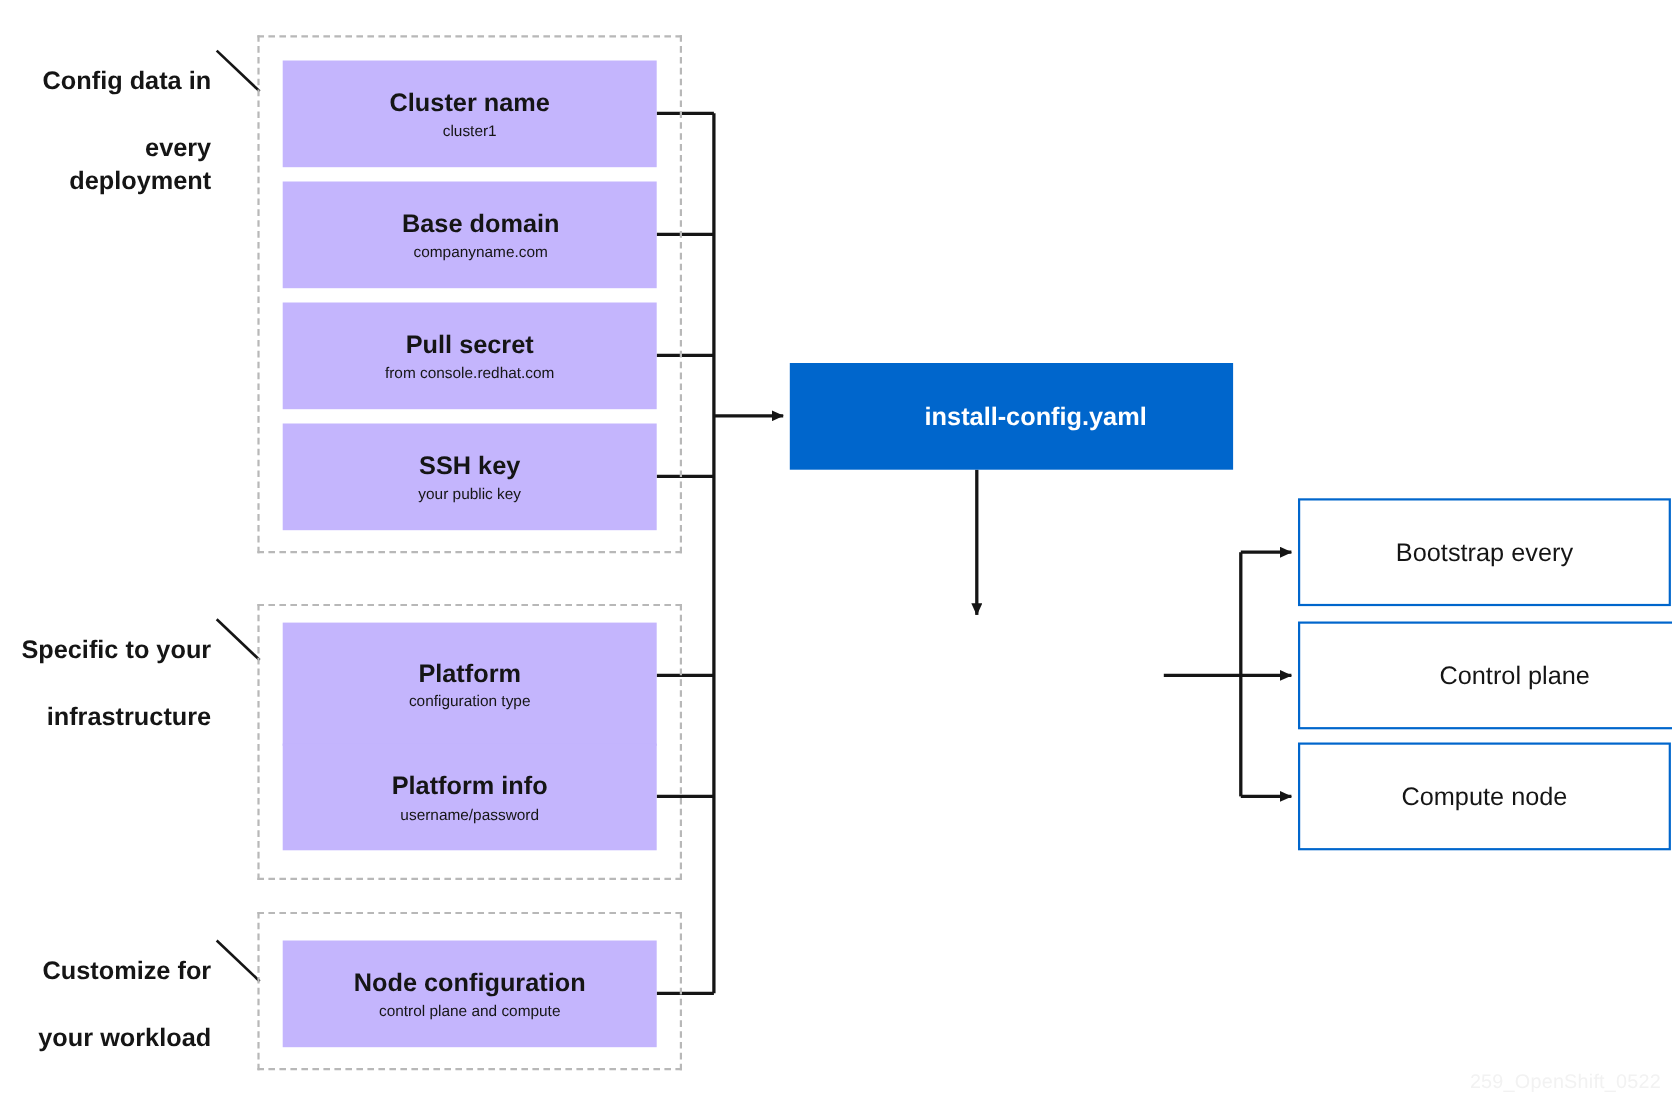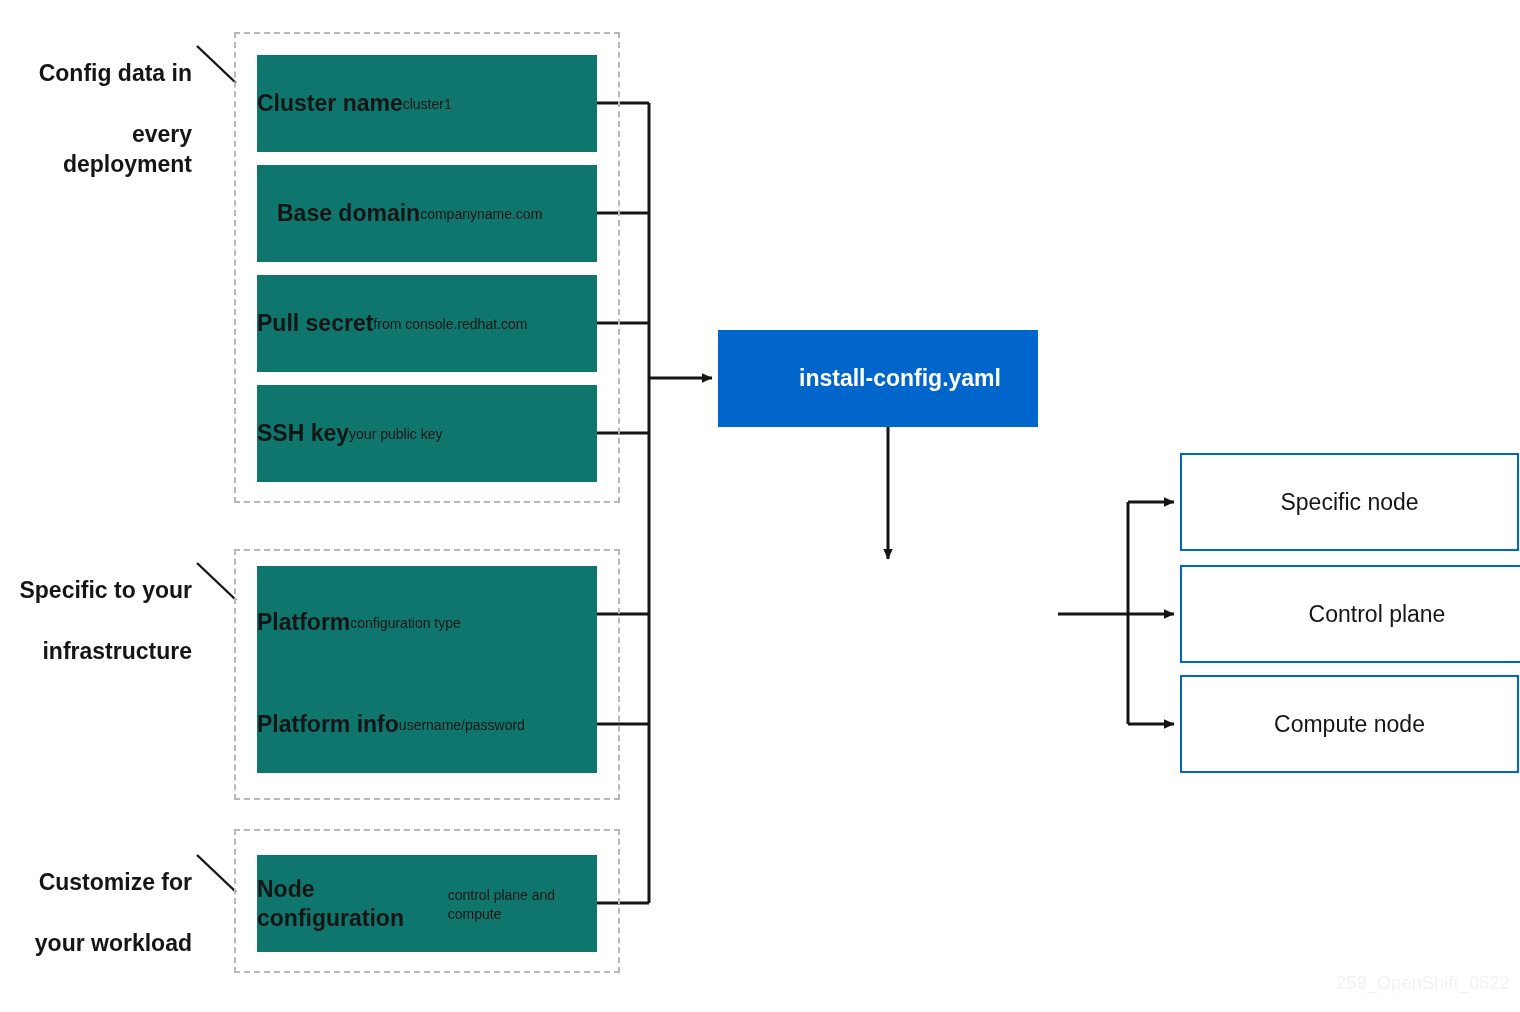--- a/index.html
+++ b/index.html
@@ -42,25 +42,26 @@
     font-size: 23px;
     font-weight: bold;
     line-height: 1.32;
     color: #151515;
     white-space: pre-line;
   }
 
   
   .card {
     position: absolute;
-    background: #0f766e;
+    background: #c4b5fd;
     box-sizing: border-box;
     display: flex;
+    flex-direction: column;
     align-items: center;
-    justify-content: flex-start;
+    justify-content: center;
   }
   .card .card-title {
     font-size: 23px;
     font-weight: bold;
     color: #151515;
     line-height: 1.25;
   }
   .card .card-sub {
     font-size: 14px;
     font-weight: normal;
@@ -193,27 +194,27 @@
     <div class="card-sub">username/password</div>
   </div>
 
   <div class="group-box" style="left:234px; top:829px; width:386px; height:144px;"></div>
 
   <div class="card" style="left:257px; top:855px; width:340px; height:97px;">
     <div class="card-title">Node configuration</div>
     <div class="card-sub">control plane and compute</div>
   </div>
 
-  <div class="blue-solid" style="left:718px; top:330px; width:320px; height:97px;padding-left:44px;">
+  <div class="blue-solid" style="left:718px; top:330px; width:403px; height:97px;padding-left:44px;">
     <span>install-config.yaml</span>
   </div>
 
 
   <div class="blue-outline" style="left:1180px; top:453px; width:339px; height:98px;">
-    <span>Specific node</span>
+    <span>Bootstrap every</span>
   </div>
 
   <div class="blue-outline" style="left:1180px; top:565px; width:394px; height:98px;">
     <span>Control plane</span>
   </div>
 
   <div class="blue-outline" style="left:1180px; top:675px; width:339px; height:98px;">
     <span>Compute node</span>
   </div>
 

